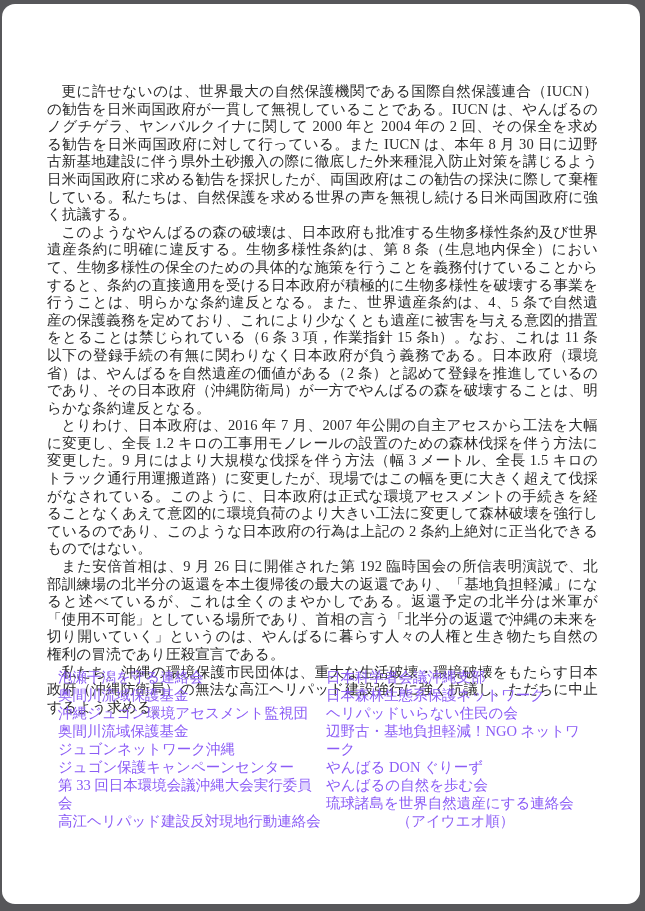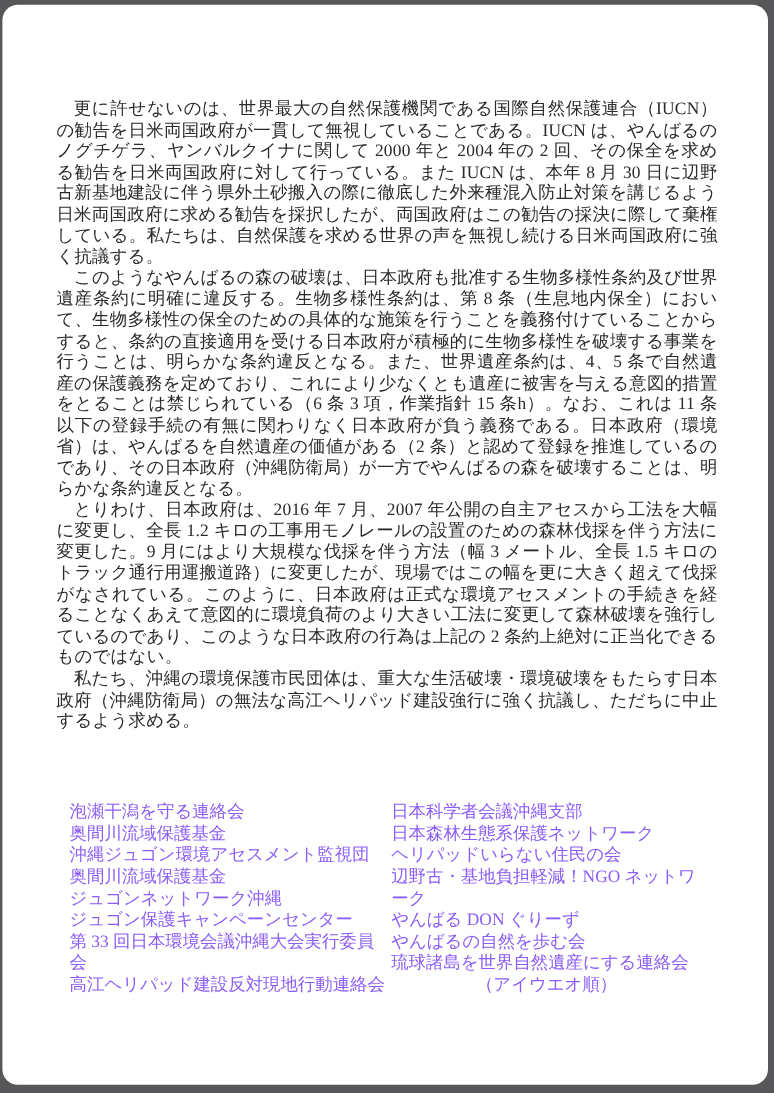--- a/index.html
+++ b/index.html
@@ -72,20 +72,21 @@
 </head>
 <body>
 
 <div class="viewer">
   <div class="doc-page">
 
     <div class="doc-content">
       <p>更に許せないのは、世界最大の自然保護機関である国際自然保護連合（IUCN）の勧告を日米両国政府が一貫して無視していることである。IUCN は、やんばるのノグチゲラ、ヤンバルクイナに関して 2000 年と 2004 年の 2 回、その保全を求める勧告を日米両国政府に対して行っている。また IUCN は、本年 8 月 30 日に辺野古新基地建設に伴う県外土砂搬入の際に徹底した外来種混入防止対策を講じるよう日米両国政府に求める勧告を採択したが、両国政府はこの勧告の採決に際して棄権している。私たちは、自然保護を求める世界の声を無視し続ける日米両国政府に強く抗議する。</p>
       <p>このようなやんばるの森の破壊は、日本政府も批准する生物多様性条約及び世界遺産条約に明確に違反する。生物多様性条約は、第 8 条（生息地内保全）において、生物多様性の保全のための具体的な施策を行うことを義務付けていることからすると、条約の直接適用を受ける日本政府が積極的に生物多様性を破壊する事業を行うことは、明らかな条約違反となる。また、世界遺産条約は、4、5 条で自然遺産の保護義務を定めており、これにより少なくとも遺産に被害を与える意図的措置をとることは禁じられている（6 条 3 項，作業指針 15 条h）。なお、これは 11 条以下の登録手続の有無に関わりなく日本政府が負う義務である。日本政府（環境省）は、やんばるを自然遺産の価値がある（2 条）と認めて登録を推進しているのであり、その日本政府（沖縄防衛局）が一方でやんばるの森を破壊することは、明らかな条約違反となる。</p>
       <p>とりわけ、日本政府は、2016 年 7 月、2007 年公開の自主アセスから工法を大幅に変更し、全長 1.2 キロの工事用モノレールの設置のための森林伐採を伴う方法に変更した。9 月にはより大規模な伐採を伴う方法（幅 3 メートル、全長 1.5 キロのトラック通行用運搬道路）に変更したが、現場ではこの幅を更に大きく超えて伐採がなされている。このように、日本政府は正式な環境アセスメントの手続きを経ることなくあえて意図的に環境負荷のより大きい工法に変更して森林破壊を強行しているのであり、このような日本政府の行為は上記の 2 条約上絶対に正当化できるものではない。</p>
+      <p>また安倍首相は、9 月 26 日に開催された第 192 臨時国会の所信表明演説で、北部訓練場の北半分の返還を本土復帰後の最大の返還であり、「基地負担軽減」になると述べているが、これは全くのまやかしである。返還予定の北半分は米軍が「使用不可能」としている場所であり、首相の言う「北半分の返還で沖縄の未来を切り開いていく」というのは、やんばるに暮らす人々の人権と生き物たち自然の権利の冒涜であり圧殺宣言である。</p>
       <p>私たち、沖縄の環境保護市民団体は、重大な生活破壊・環境破壊をもたらす日本政府（沖縄防衛局）の無法な高江ヘリパッド建設強行に強く抗議し、ただちに中止するよう求める。</p>
     </div>
 
     <div class="signatories">
       <ul class="sign-col left">
         <li>泡瀬干潟を守る連絡会</li>
         <li>奥間川流域保護基金</li>
         <li>沖縄ジュゴン環境アセスメント監視団</li>
         <li>奥間川流域保護基金</li>
         <li>ジュゴンネットワーク沖縄</li>

